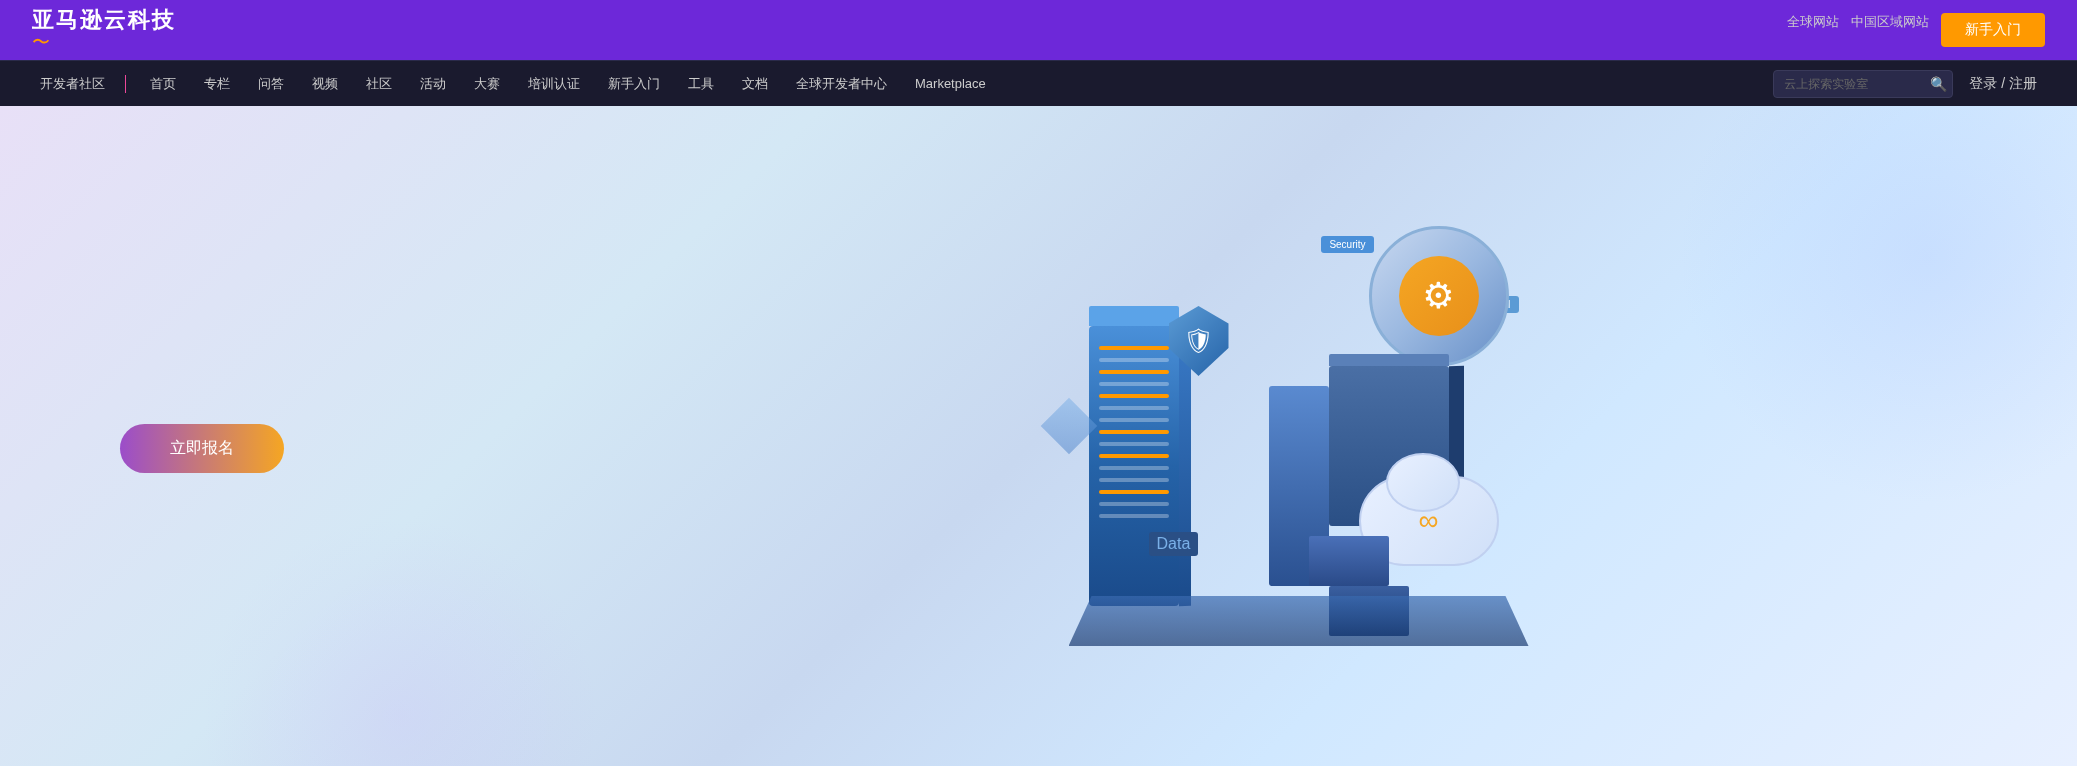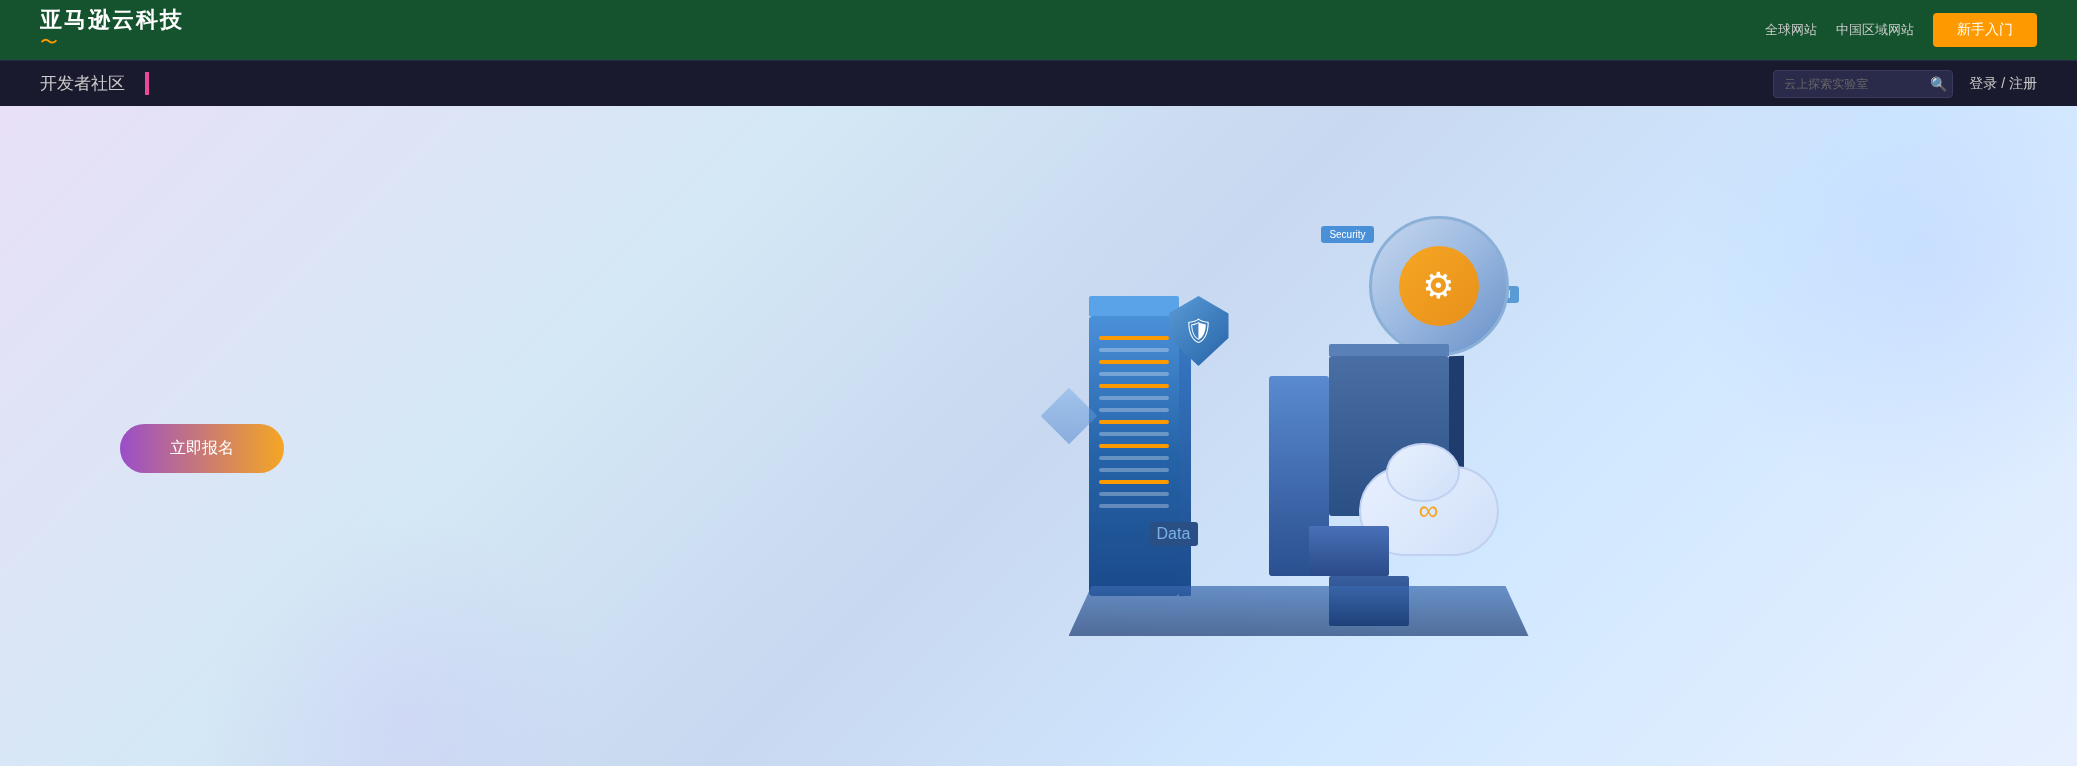--- a/index.html
+++ b/index.html
@@ -1,24 +1,24 @@
 <!DOCTYPE html>
 <html><head>
   <meta charset="utf-8">
   <style>
     * { margin: 0; padding: 0; box-sizing: border-box; }
     body { font-family: "PingFang SC", "Microsoft YaHei", sans-serif; overflow-x: hidden; }
 
     
     .top-bar {
-      background: #14532d;
+      background: #6d28d9;
       display: flex;
       align-items: center;
       justify-content: space-between;
-      padding: 0 40px;
+      padding: 0 32px;
       height: 60px;
       color: #fff;
     }
     .logo-area {
       display: flex;
       flex-direction: column;
       align-items: flex-start;
       line-height: 1;
     }
     .logo-text {
@@ -28,22 +28,22 @@
       letter-spacing: 2px;
     }
     .logo-arrow {
       color: #f90;
       font-size: 18px;
       margin-top: 2px;
       letter-spacing: -2px;
     }
     .top-right {
       display: flex;
-      align-items: center;
-      gap: 19px;
+      align-items: flex-start;
+      gap: 12px;
     }
     .top-link {
       color: #ccc;
       font-size: 13px;
       cursor: pointer;
       text-decoration: none;
     }
     .register-btn {
       background: #f90;
       color: #fff;
@@ -60,23 +60,23 @@
       background: #1a1a2e;
       border-top: 1px solid #2a2a4a;
       display: flex;
       align-items: center;
       padding: 0 40px;
       height: 46px;
       gap: 0;
     }
     .nav-brand {
       color: #ccc;
-      font-size: 17px;
+      font-size: 13px;
       padding-right: 20px;
-      border-right: 4px solid #ec4899;
+      border-right: 1px solid #ec4899;
       margin-right: 10px;
       white-space: nowrap;
     }
     .nav-items {
       display: flex;
       align-items: center;
       gap: 0;
       flex: 1;
     }
     .nav-item {
@@ -184,21 +184,21 @@
       cursor: pointer;
       font-weight: 500;
       margin-top: 25px;
     }
 
     
     .hero-right {
       flex: 1;
       display: flex;
       justify-content: center;
-      align-items: center;
+      align-items: flex-end;
       position: relative;
       min-height: 500px;
     }
 
     
     .iso-scene {
       position: relative;
       width: 500px;
       height: 480px;
     }
@@ -462,20 +462,35 @@
   </div>
   <div class="top-right">
     <a class="top-link">全球网站</a>
     <a class="top-link">中国区域网站</a>
     <button class="register-btn">新手入门</button>
   </div>
 </div>
 
 <nav class="nav-bar">
   <span class="nav-brand">开发者社区</span>
+  <div class="nav-items">
+    <a class="nav-item">首页</a>
+    <a class="nav-item">专栏</a>
+    <a class="nav-item">问答</a>
+    <a class="nav-item">视频</a>
+    <a class="nav-item">社区</a>
+    <a class="nav-item">活动</a>
+    <a class="nav-item">大赛</a>
+    <a class="nav-item">培训认证</a>
+    <a class="nav-item">新手入门</a>
+    <a class="nav-item">工具</a>
+    <a class="nav-item">文档</a>
+    <a class="nav-item">全球开发者中心</a>
+    <a class="nav-item">Marketplace</a>
+  </div>
   <div class="nav-right">
     <div class="search-box">
       <input class="search-input" type="text" placeholder="云上探索实验室" style="">
       <button class="search-icon-btn">🔍</button>
     </div>
     <span class="login-link">登录 / 注册</span>
   </div>
 </nav>
 
 <section class="hero">

